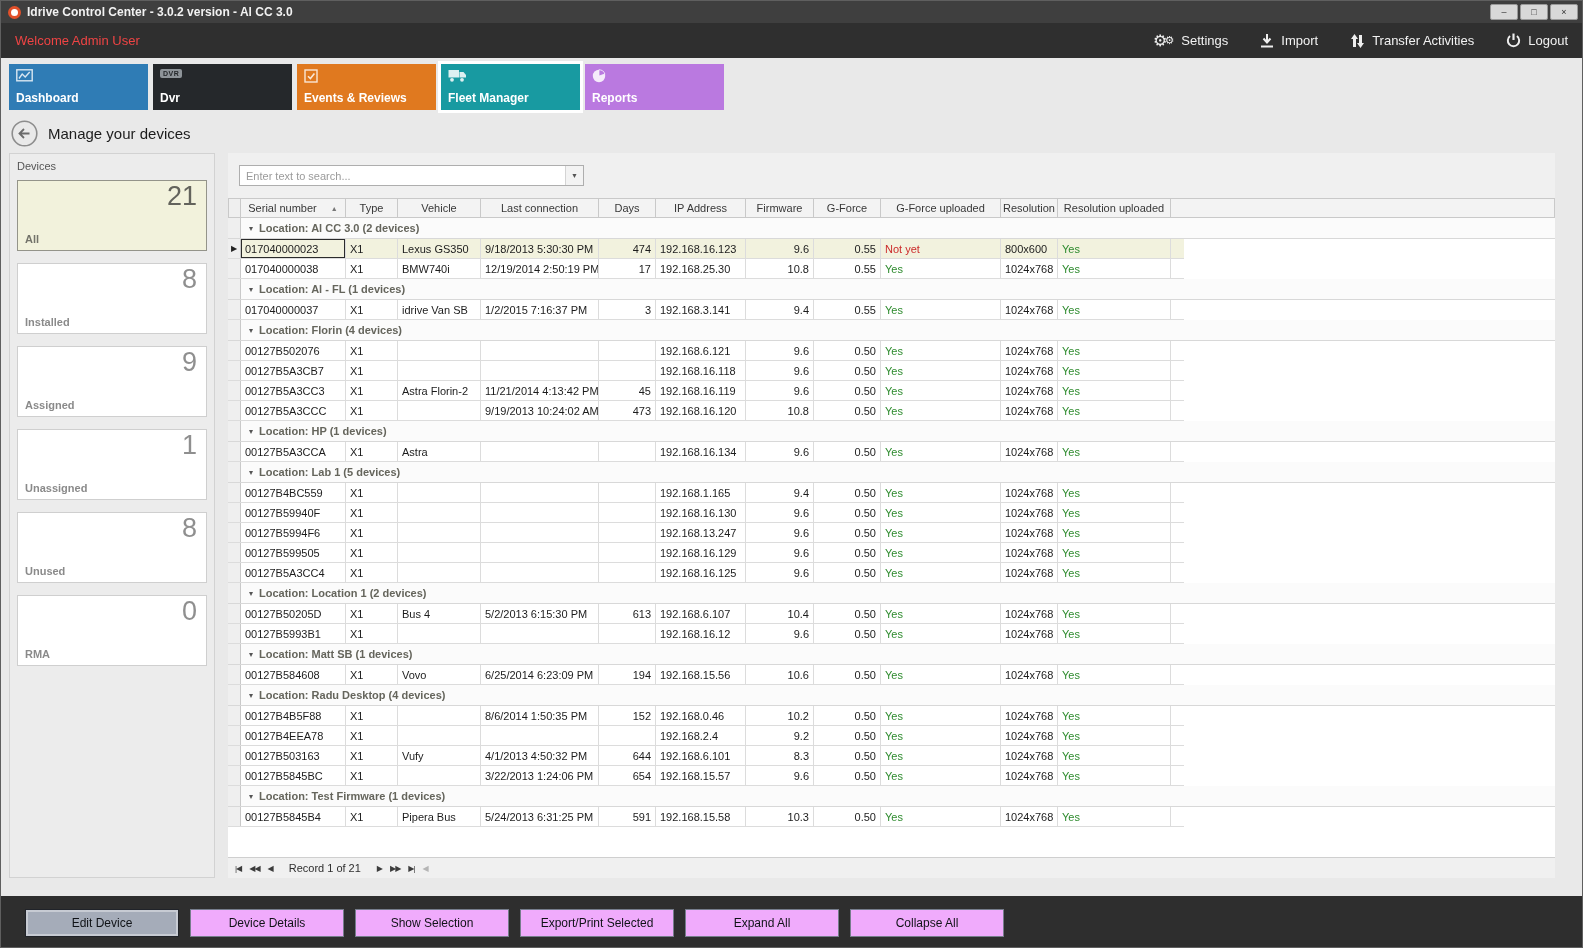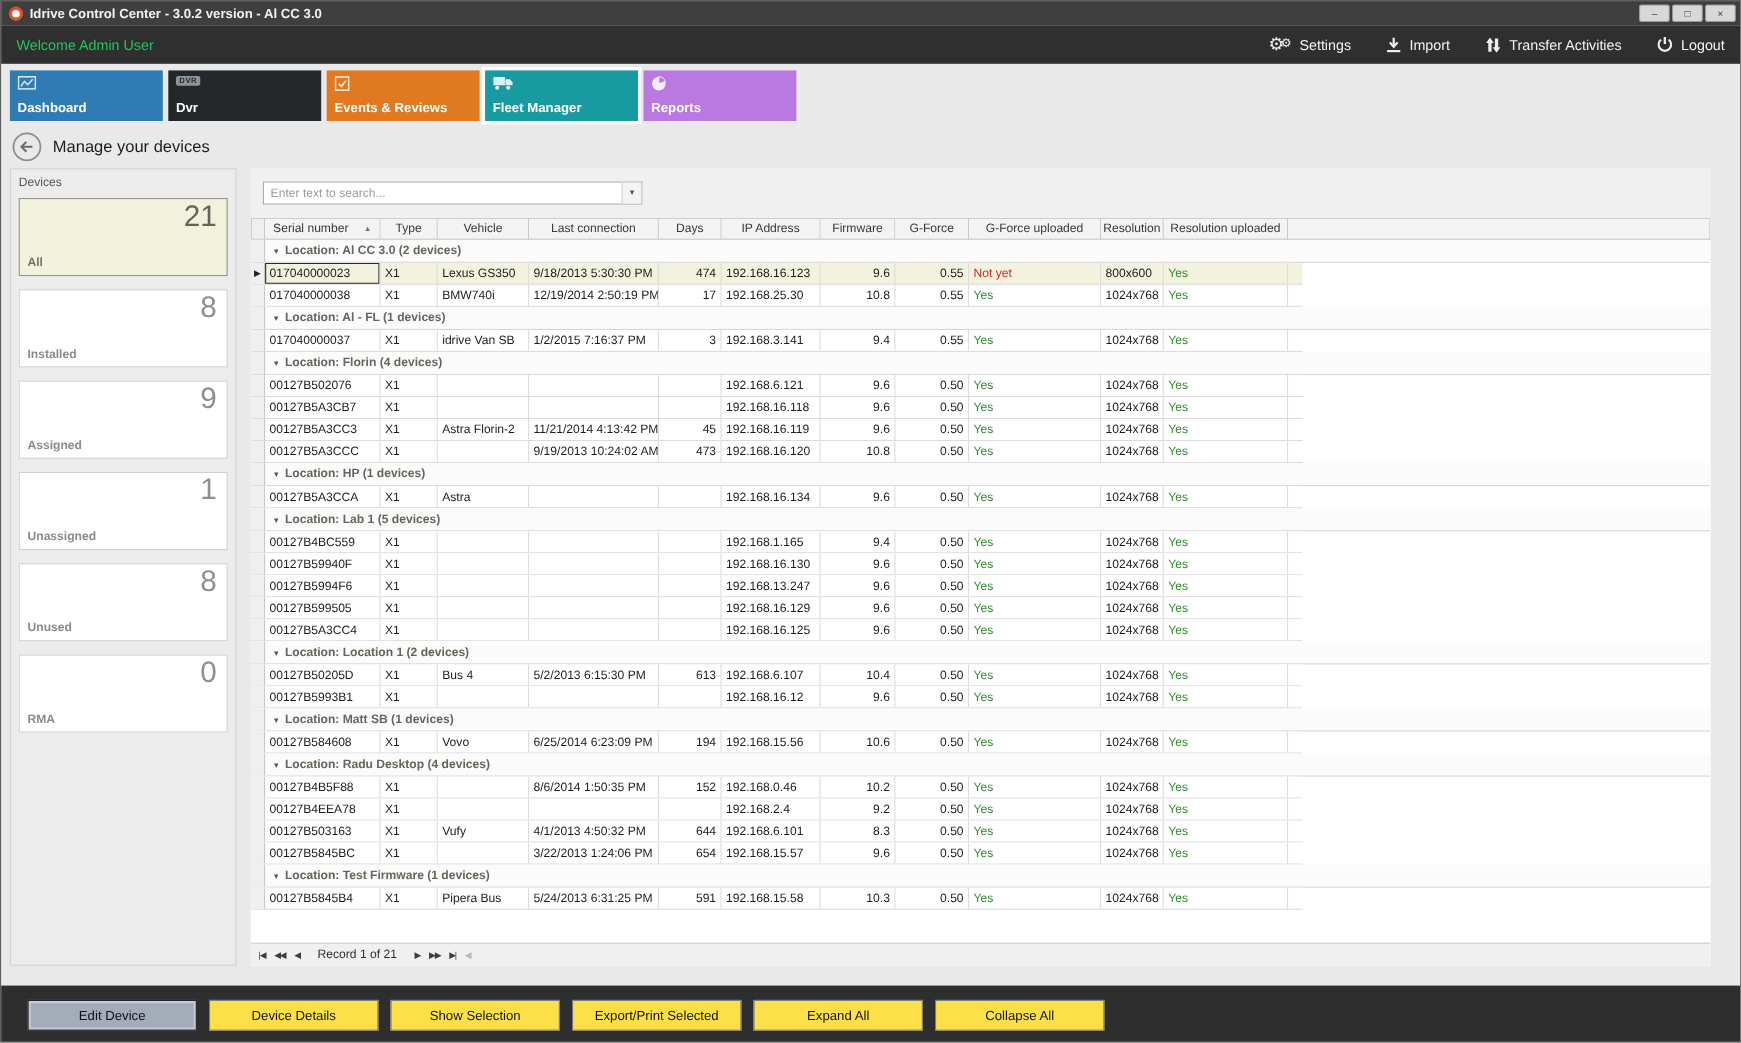--- a/index.html
+++ b/index.html
@@ -9,21 +9,21 @@
 
   
   .titlebar { height: 22px; background: #3f3f3f; display: flex; align-items: center; padding: 0 4px; flex: none; }
   .app-icon { width: 13px; height: 13px; border-radius: 50%; border: 3px solid #e2502a; background: #fff; margin: 0 6px 0 3px; flex: none; }
   .title-text { font-size: 12px; font-weight: bold; color: #f2f2f2; text-align: right; }
   .win-controls { margin-left: auto; display: flex; gap: 2px; }
   .win-btn { width: 28px; height: 16px; background: #d8d8d8; border: 1px solid #9a9a9a; border-radius: 2px; color: #333; font-size: 9px; display: flex; align-items: center; justify-content: center; }
 
   
   .topbar { height: 35px; background: #2f2f2f; display: flex; align-items: center; padding: 0 14px; flex: none; }
-  .welcome { font-size: 13px; color: #22c55e; }
+  .welcome { font-size: 13px; color: #ef4444; }
   .topbar-actions { margin-left: auto; display: flex; gap: 32px; align-items: center; }
   .topbar-action { display: flex; align-items: center; gap: 7px; font-size: 13px; color: #f2f2f2; cursor: default; }
   .topbar-action .icon { display: flex; align-items: center; color: #eee; }
 
   
   .tabstrip { height: 55px; display: flex; gap: 5px; padding: 6px 0 0 8px; flex: none; }
   .tab { width: 139px; height: 46px; position: relative; color: #fff; cursor: default; flex: none; }
   .tab.selected { box-shadow: 0 0 0 3px #ffffff; }
   .tab-icon { position: absolute; top: 5px; left: 7px; opacity: .9; display: flex; }
   .tab-label { position: absolute; left: 7px; bottom: 5px; font-size: 12px; font-weight: bold; white-space: nowrap; }
@@ -76,21 +76,21 @@
   .c4 { width: 57px; } .c5 { width: 90px; } .c6 { width: 68px; } .c7 { width: 67px; }
   .c8 { width: 120px; } .c9 { width: 57px; } .c10 { width: 113px; }
 
   .pager { height: 21px; border-top: 1px solid #cfcfcf; background: #f0f0f0; display: flex; align-items: center; padding-left: 7px; flex: none; }
   .pnav-group { display: flex; gap: 8px; align-items: center; }
   .pnav { font-size: 8px; color: #3c3c3c; letter-spacing: -1px; cursor: default; }
   .pnav.disabled { color: #b5b5b5; }
   .record { margin: 0 16px; font-size: 11px; color: #2e2e2e; }
 
   .footerbar { height: 53px; background: #2e2e2e; display: flex; align-items: center; gap: 11px; padding-left: 24px; margin-top: 18px; flex: none; }
-  .fbtn { width: 154px; height: 28px; background: #fde047; border: 1px solid #767d8c; color: #101317; font-size: 12px; font-family: inherit; display: flex; align-items: center; justify-content: center; cursor: default; }
+  .fbtn { width: 154px; height: 28px; background: #f0abfc; border: 1px solid #767d8c; color: #101317; font-size: 12px; font-family: inherit; display: flex; align-items: center; justify-content: center; cursor: default; }
   .fbtn.focused { background: #a5acb9; border: 1px solid #202329; box-shadow: inset 0 0 0 2px #c7cbd3; }
 </style>
 </head>
 <body>
 
 <div class="window">
 
   <div class="titlebar">
     <span class="app-icon"></span>
     <span class="title-text">Idrive Control Center - 3.0.2 version - Al CC 3.0</span>

